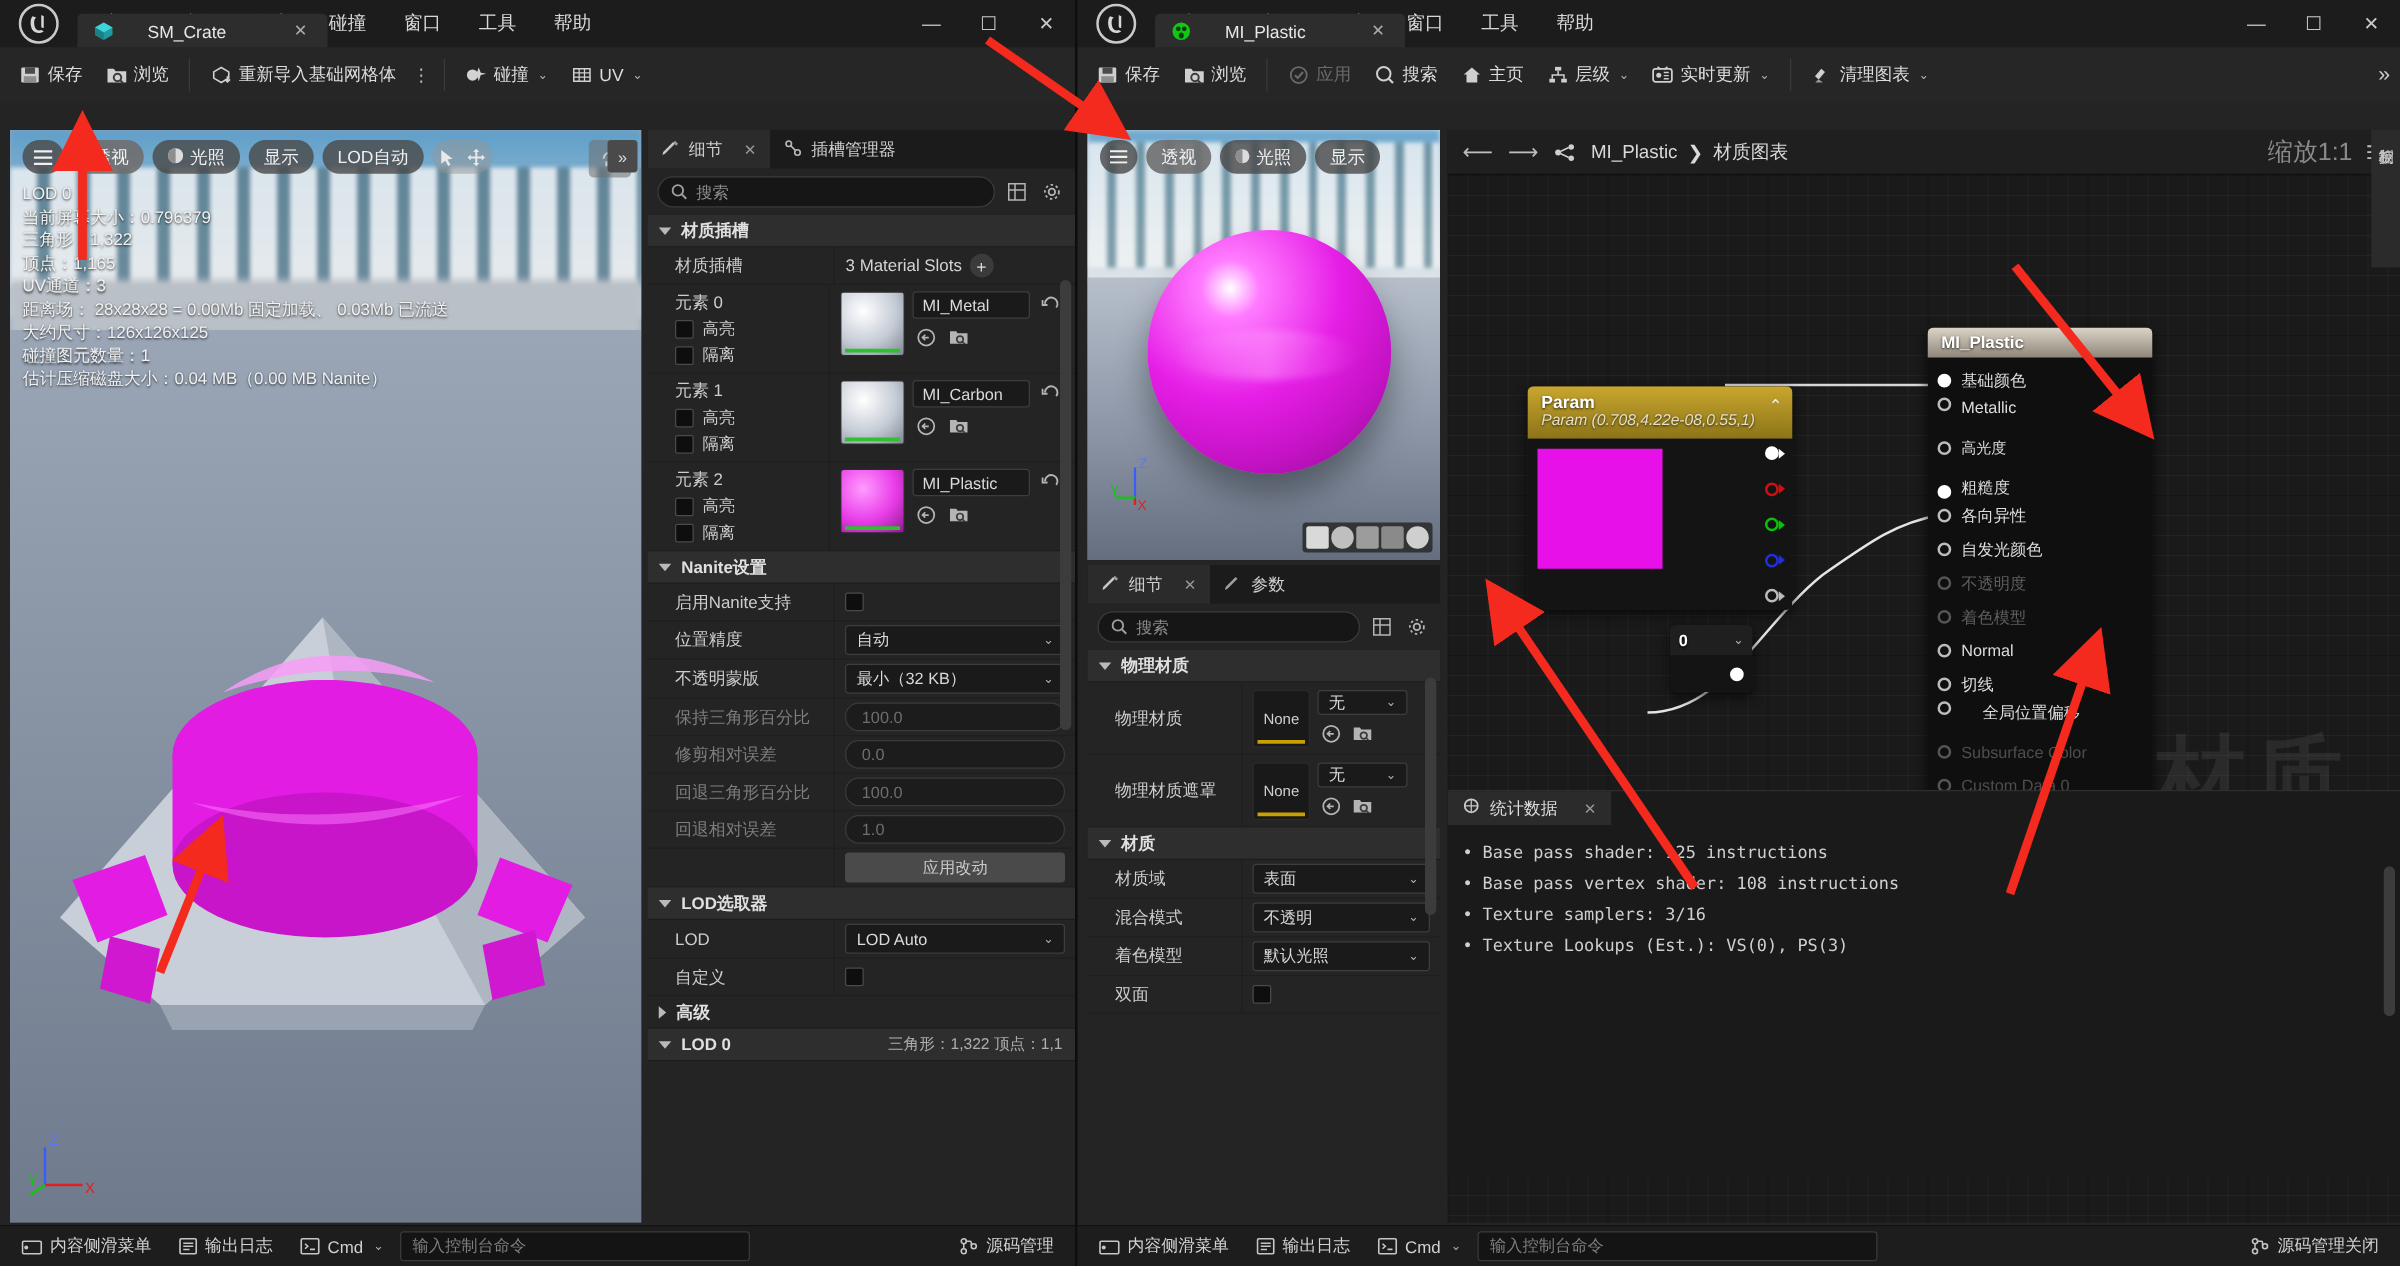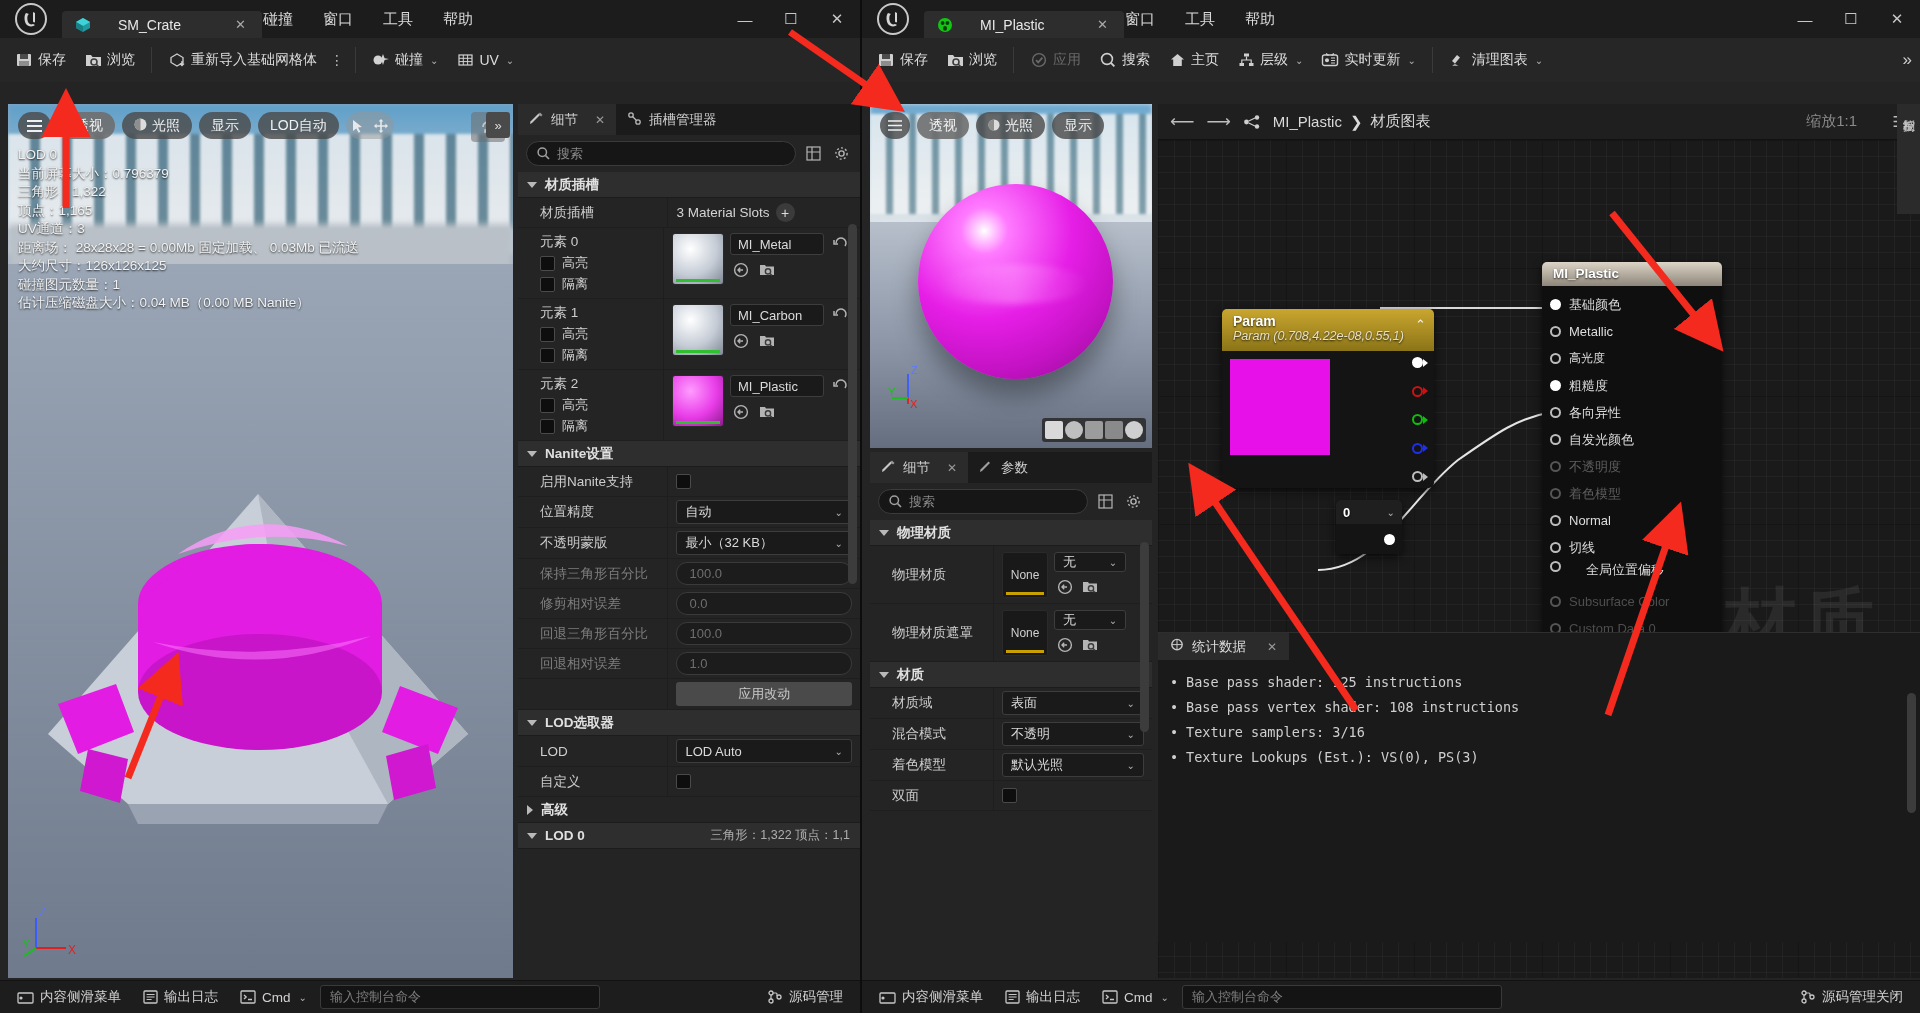--- a/index.html
+++ b/index.html
@@ -99,21 +99,21 @@
      background-image:
        linear-gradient(to right, rgba(255,255,255,.035) 1px, transparent 1px),
        linear-gradient(to bottom, rgba(255,255,255,.035) 1px, transparent 1px),
        linear-gradient(to right, rgba(0,0,0,.55) 1px, transparent 1px),
        linear-gradient(to bottom, rgba(0,0,0,.55) 1px, transparent 1px);
      background-size: 16px 16px, 16px 16px, 128px 128px, 128px 128px; }
   .graph-bar { height: 36px; background: #1f1f1f; display: flex; align-items: center; gap: 12px; padding: 0 12px;
                border-bottom: 1px solid #111; position: relative;}
   .gnav { font-size: 17px; color: #bdbdbd; cursor: pointer; }
   .bcrumb { display: flex; align-items: center; gap: 8px; font-size: 15px; color: #d9d9d9; }
-  .zoomlbl { position: absolute; right: 63px; font-size: 15px; color: #8a8a8a; }
+  .zoomlbl { position: absolute; right: 38px; font-size: 20px; color: #8a8a8a; }
 
   .node { position: absolute; border-radius: 5px; box-shadow: 0 3px 9px rgba(0,0,0,.65); overflow: hidden; }
   .node-hdr { padding: 4px 9px 5px 11px; position: relative; }
   .node-title { font-size: 14px; font-weight: bold; color: #fff; text-shadow: 0 1px 2px rgba(0,0,0,.8); }
   .node-sub { font-size: 12.5px; font-style: italic; color: #e7e0c5; text-shadow: 0 1px 2px rgba(0,0,0,.8); }
   .pin { width: 11px; height: 11px; border-radius: 50%; border: 2px solid #bcbcbc; background: transparent; flex: none; }
   .pin.filled { background: #fff; border-color: #fff; }
   .pin.red { border-color: #d01010; } .pin.green { border-color: #0bbf0b; } .pin.blue { border-color: #2030e0; }
   .pin.dimmed { border-color: #555; }
   .pin-arrow { width:0;height:0;border-top:4px solid transparent;border-bottom:4px solid transparent;border-left:5px solid #bcbcbc;}
@@ -1053,29 +1053,29 @@
 
       <div class="node" style="left:384px; top:158px; width:180px;">
         <div class="node-hdr" style="background:linear-gradient(#dcd4c6,#8e867a); height:24px; display:flex; align-items:center;">
           <span class="node-title" style="color:#fff;font-size:13.5px">MI_Plastic</span>
         </div>
         <div style="background:#0f0f0f; padding:5px 0 10px 0;">
           <div style="display:flex;align-items:center;gap:8px;height:27px;padding-left:8px">
               <span class="pin filled"></span>
               <span style="font-size:13px;color:#ddd">基础颜色</span>
             </div>
-          <div style="display:flex;align-items:center;gap:8px;height:27px;padding-left:8px">
+          <div style="display:flex;align-items:flex-start;gap:8px;height:27px;padding-left:8px">
               <span class="pin"></span>
               <span style="font-size:13px;color:#ddd">Metallic</span>
             </div>
           <div style="display:flex;align-items:center;gap:8px;height:27px;padding-left:8px">
               <span class="pin"></span>
               <span style="font-size:12px;color:#ddd">高光度</span>
             </div>
-          <div style="display:flex;align-items:center;gap:8px;height:27px;padding-left:8px">
+          <div style="display:flex;align-items:flex-end;gap:8px;height:27px;padding-left:8px">
               <span class="pin filled"></span>
               <span style="font-size:13px;color:#ddd">粗糙度</span>
             </div>
           <div style="display:flex;align-items:center;gap:8px;height:27px;padding-left:8px">
               <span class="pin"></span>
               <span style="font-size:13px;color:#ddd">各向异性</span>
             </div>
           <div style="display:flex;align-items:center;gap:8px;height:27px;padding-left:8px">
               <span class="pin"></span>
               <span style="font-size:13px;color:#ddd">自发光颜色</span>

